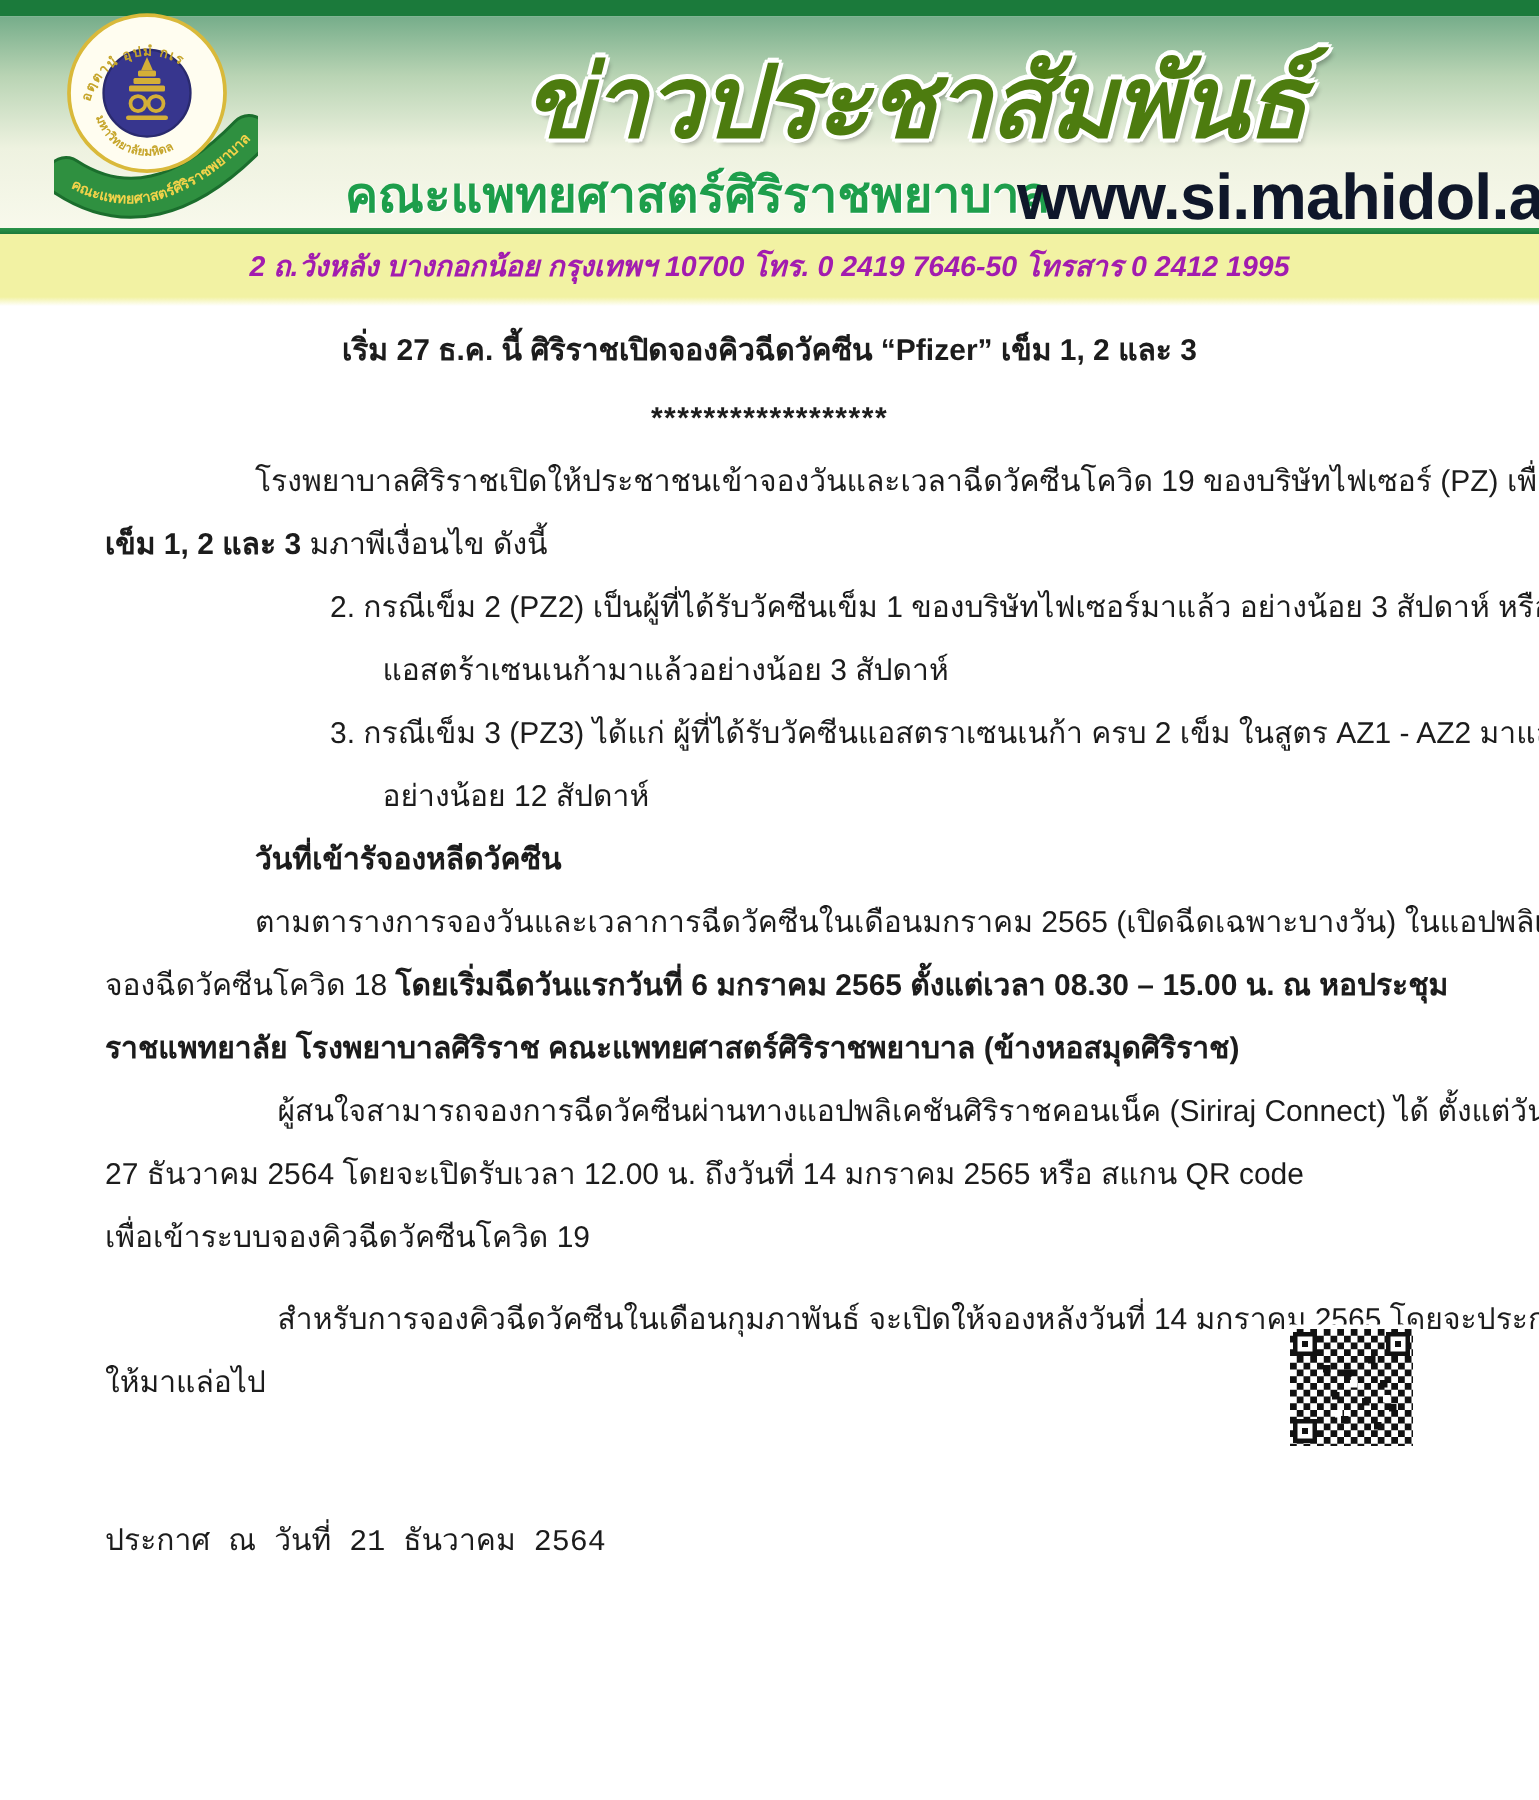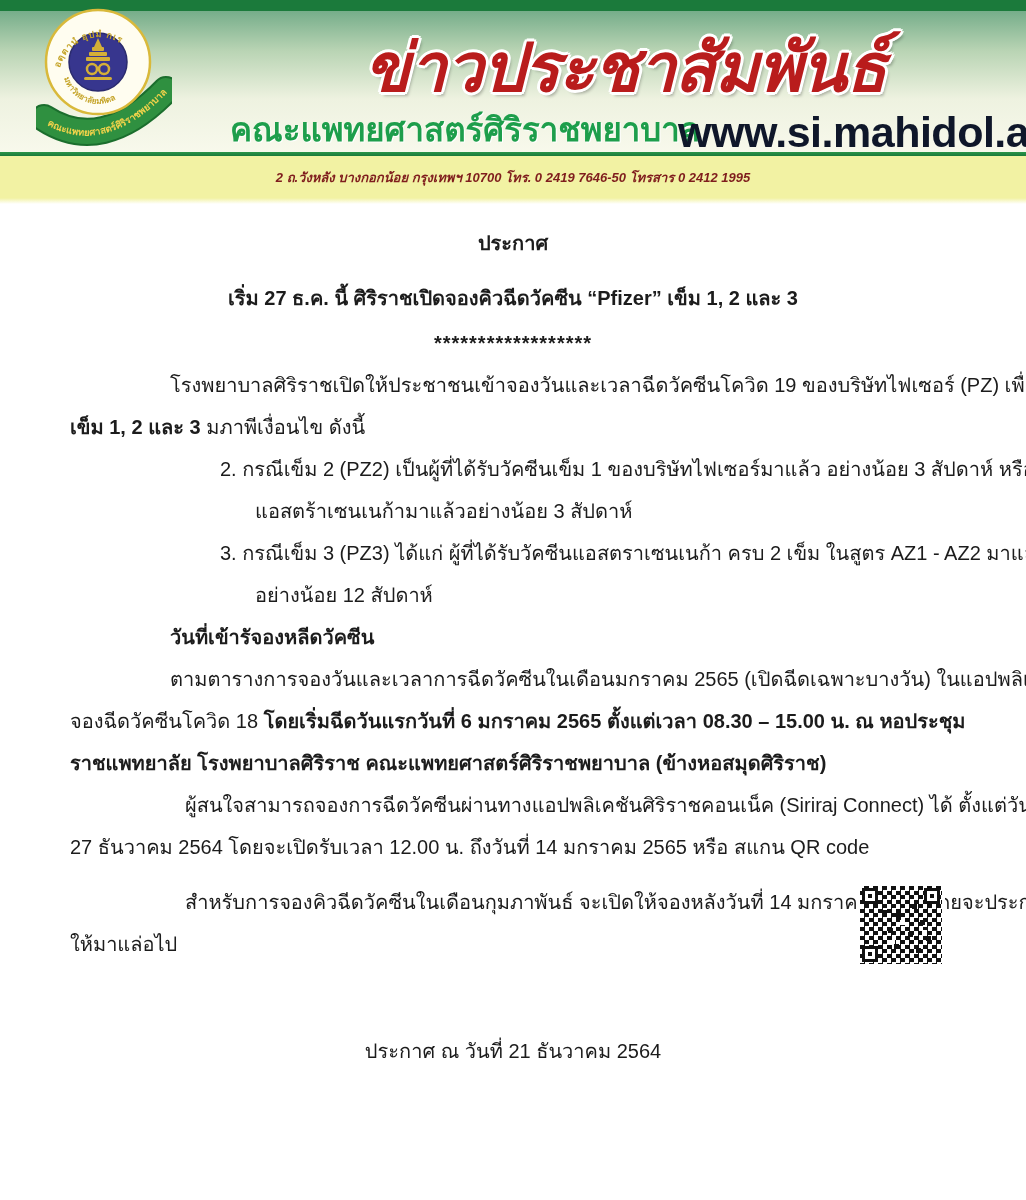--- a/index.html
+++ b/index.html
@@ -4,53 +4,53 @@
 <style>
   html,body{margin:0;padding:0;}
   body{background:#ffffff;font-family:"Liberation Sans","DejaVu Sans",sans-serif;}
   .page{position:relative;width:1026px;height:1200px;background:#ffffff;overflow:hidden;}
 
   
   .header{position:relative;width:1026px;height:200px;}
   .topbar{position:absolute;left:0;top:0;width:100%;height:11px;background:#1b7a3b;}
   .hgrad{position:absolute;left:0;top:11px;width:100%;height:142px;
          background:linear-gradient(180deg,#76ad8a 0%,#b9d4b4 28%,#eef2e0 62%,#f8f9ec 100%);}
-  .brand-title{position:absolute;left:265px;top:14px;width:720px;text-align:center;
-         font-size:67px;font-weight:900;font-style:italic;color:#b91c1c;letter-spacing:-1px;
+  .brand-title{position:absolute;left:250px;top:14px;width:720px;text-align:center;
+         font-size:67px;font-weight:900;font-style:italic;color:#4d7c0f;letter-spacing:-1px;
          text-shadow:-3px 0 0 #fff,3px 0 0 #fff,0 -3px 0 #fff,0 3px 0 #fff,
                      -2px -2px 0 #fff,2px 2px 0 #fff,-2px 2px 0 #fff,2px -2px 0 #fff,3px 4px 3px rgba(0,0,0,.25);
          white-space:nowrap;}
   .brand-faculty{position:absolute;left:230px;top:103px;font-size:33px;font-weight:bold;
          color:#1d9e4b;white-space:nowrap;text-shadow:1px 1px 0 #fff;}
   .brand-site{position:absolute;left:678px;top:108px;font-size:43px;font-weight:bold;
          color:#0f172a;white-space:nowrap;letter-spacing:-0.5px;}
   .hline{position:absolute;left:0;top:152px;width:100%;height:4px;
          background:linear-gradient(180deg,#2b9549,#1b7a3b);}
   .addrband{position:absolute;left:0;top:156px;width:100%;height:42px;background:#f2f2a3;
          display:flex;align-items:center;justify-content:center;}
   .addrband:after{content:"";position:absolute;left:0;bottom:-6px;width:100%;height:6px;
          background:linear-gradient(180deg,#f2f2a3,#ffffff);}
-  .addr{font-size:13px;font-weight:bold;font-style:italic;color:#7f1d1d;white-space:nowrap;}
+  .addr{font-size:19px;font-weight:bold;font-style:italic;color:#a21caf;white-space:nowrap;}
 
   .logo{position:absolute;left:36px;top:4px;}
 
   
   .doc{position:relative;padding:0 70px;color:#1c1c1c;font-size:20px;}
   .ln{line-height:42px;height:42px;white-space:nowrap;}
   .center{text-align:center;}
   .b{font-weight:bold;}
   .ind-para{padding-left:100px;}
   .ind-para2{padding-left:115px;}
   .ind-list{padding-left:150px;}
   .ind-cont{padding-left:185px;}
   .mt1{margin-top:22px;}
   .mt2{margin-top:13px;}
   .mt3{margin-top:3px;}
   .stars{letter-spacing:1px;font-weight:bold;}
-  .footer-line{text-align:center;margin-top:65px;}
+  .footer-line{text-align:left;margin-top:65px;font-family:Liberation Mono, monospace;}
 
   
   .qr{position:absolute;left:860px;top:886px;width:82px;height:78px;background:#fff;
       background-image:repeating-conic-gradient(#111 0% 25%,#fff 0% 50%);
       background-size:9px 9px;outline:3px solid #fff;}
   .qr .noise{position:absolute;left:22px;top:24px;width:5px;height:5px;background:#111;
       box-shadow:14px 3px 0 #111,30px -6px 0 #111,38px 10px 0 #111,6px 18px 0 #111,
                  26px 22px 0 #111,44px 26px 0 #111,12px 34px 0 #111,34px 38px 0 #111,
                  48px -12px 0 #fff,18px 10px 0 #fff,40px 20px 0 #fff,8px 30px 0 #fff;}
   .finder{position:absolute;width:16px;height:16px;border:3px solid #111;background:#fff;box-sizing:border-box;}
@@ -109,41 +109,41 @@
     <div class="brand-site">www.si.mahidol.ac.th</div>
 
     <div class="hline"></div>
     <div class="addrband">
       <span class="addr">2 ถ.วังหลัง บางกอกน้อย กรุงเทพฯ 10700   โทร. 0 2419 7646-50   โทรสาร 0 2412 1995</span>
     </div>
   </div>
 
   <div class="doc">
 
-    <div class="ln center b mt1">ประกาศ</div>
     <div class="ln center b mt2">เริ่ม 27 ธ.ค. นี้ ศิริราชเปิดจองคิวฉีดวัคซีน “Pfizer” เข็ม 1, 2 และ 3</div>
     <div class="ln center stars mt3">******************</div>
 
     <div class="ln ind-para">โรงพยาบาลศิริราชเปิดให้ประชาชนเข้าจองวันและเวลาฉีดวัคซีนโควิด 19 ของบริษัทไฟเซอร์ (PZ) เพื่อเป็น</div>
     <div class="ln"><span class="b">เข็ม 1, 2 และ 3</span><span>   มภาพีเงื่อนไข ดังนี้</span></div>
 
 
     <div class="ln ind-list">2. กรณีเข็ม 2 (PZ2) เป็นผู้ที่ได้รับวัคซีนเข็ม 1 ของบริษัทไฟเซอร์มาแล้ว อย่างน้อย 3 สัปดาห์  หรือ</div>
     <div class="ln ind-cont">แอสตร้าเซนเนก้ามาแล้วอย่างน้อย 3 สัปดาห์</div>
     <div class="ln ind-list">3. กรณีเข็ม 3 (PZ3) ได้แก่  ผู้ที่ได้รับวัคซีนแอสตราเซนเนก้า ครบ 2 เข็ม  ในสูตร AZ1 - AZ2  มาแล้ว</div>
     <div class="ln ind-cont">อย่างน้อย 12 สัปดาห์</div>
 
     <div class="ln ind-para b">วันที่เข้ารัจองหลีดวัคซีน</div>
 
     <div class="ln ind-para">ตามตารางการจองวันและเวลาการฉีดวัคซีนในเดือนมกราคม 2565 (เปิดฉีดเฉพาะบางวัน)  ในแอปพลิเคชัน</div>
     <div class="ln"><span>จองฉีดวัคซีนโควิด 18 </span><span class="b">โดยเริ่มฉีดวันแรกวันที่  6  มกราคม  2565 ตั้งแต่เวลา  08.30 – 15.00 น. ณ หอประชุม</span></div>
     <div class="ln b">ราชแพทยาลัย โรงพยาบาลศิริราช คณะแพทยศาสตร์ศิริราชพยาบาล (ข้างหอสมุดศิริราช)</div>
 
     <div class="ln ind-para2">ผู้สนใจสามารถจองการฉีดวัคซีนผ่านทางแอปพลิเคชันศิริราชคอนเน็ค (Siriraj Connect) ได้  ตั้งแต่วันที่</div>
     <div class="ln">27 ธันวาคม  2564 โดยจะเปิดรับเวลา 12.00 น. ถึงวันที่ 14 มกราคม 2565 หรือ สแกน QR code</div>
+    <div class="ln">เพื่อเข้าระบบจองคิวฉีดวัคซีนโควิด 19</div>
 
     <div class="ln ind-para2 mt2">สำหรับการจองคิวฉีดวัคซีนในเดือนกุมภาพันธ์ จะเปิดให้จองหลังวันที่  14  มกราคม  2565  โดยจะประกาศ</div>
     <div class="ln">ให้มาแล่อไป</div>
 
     <div class="ln footer-line">ประกาศ  ณ  วันที่  21  ธันวาคม  2564</div>
   </div>
 
   <div class="qr">
     <span class="noise"></span>
     <span class="finder f-tl">

